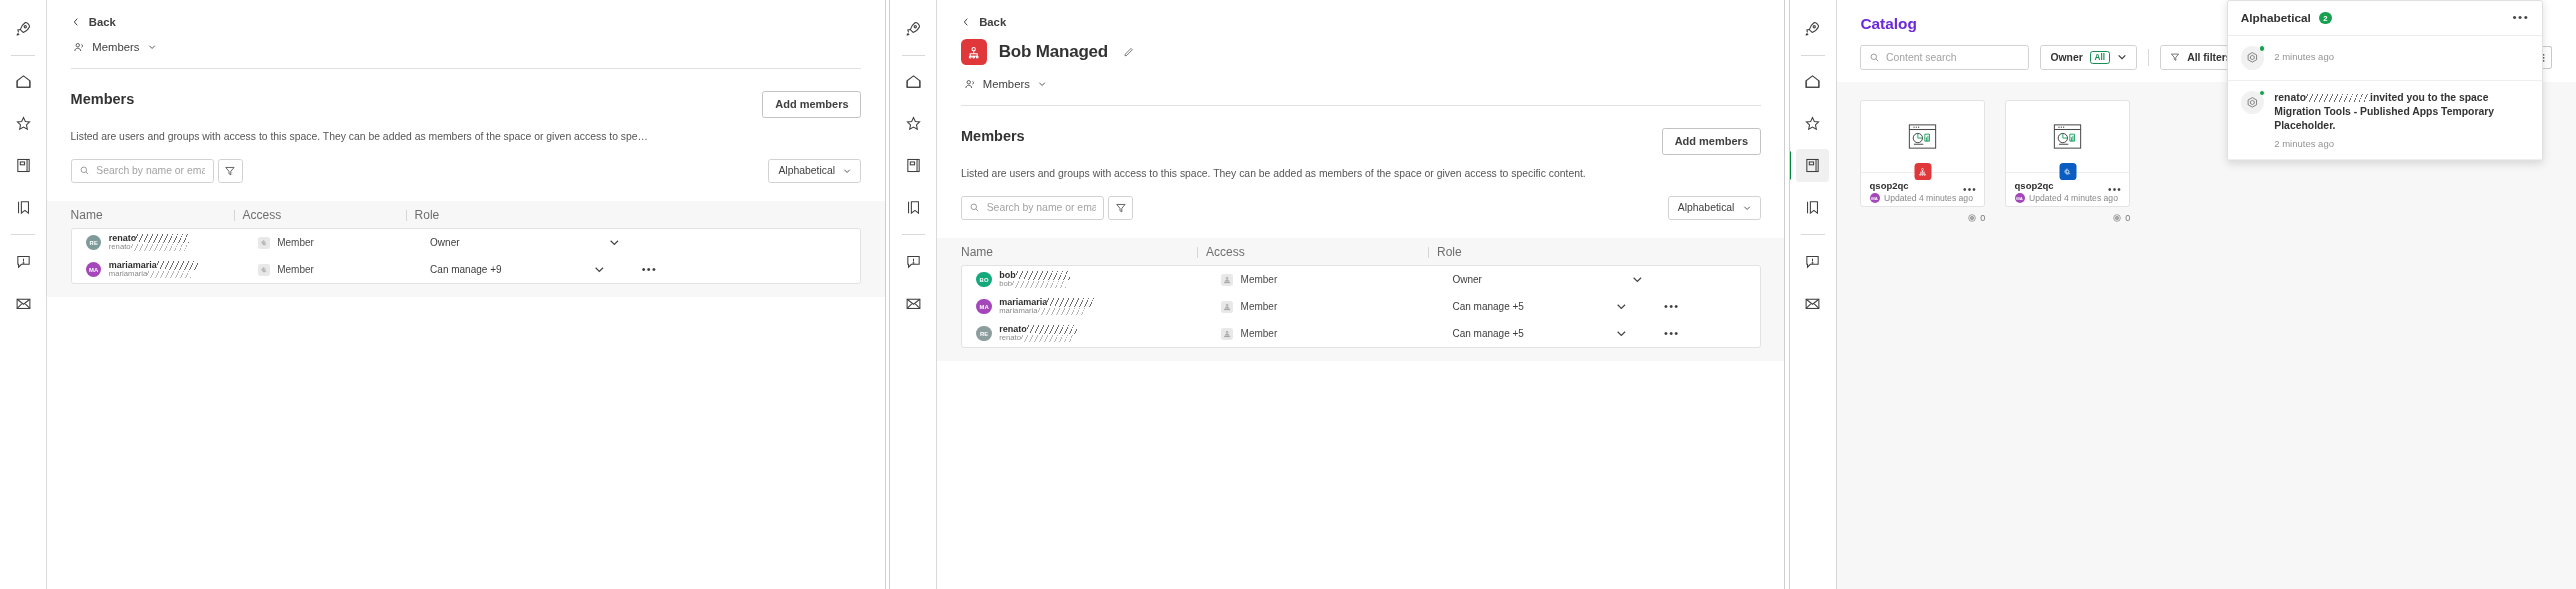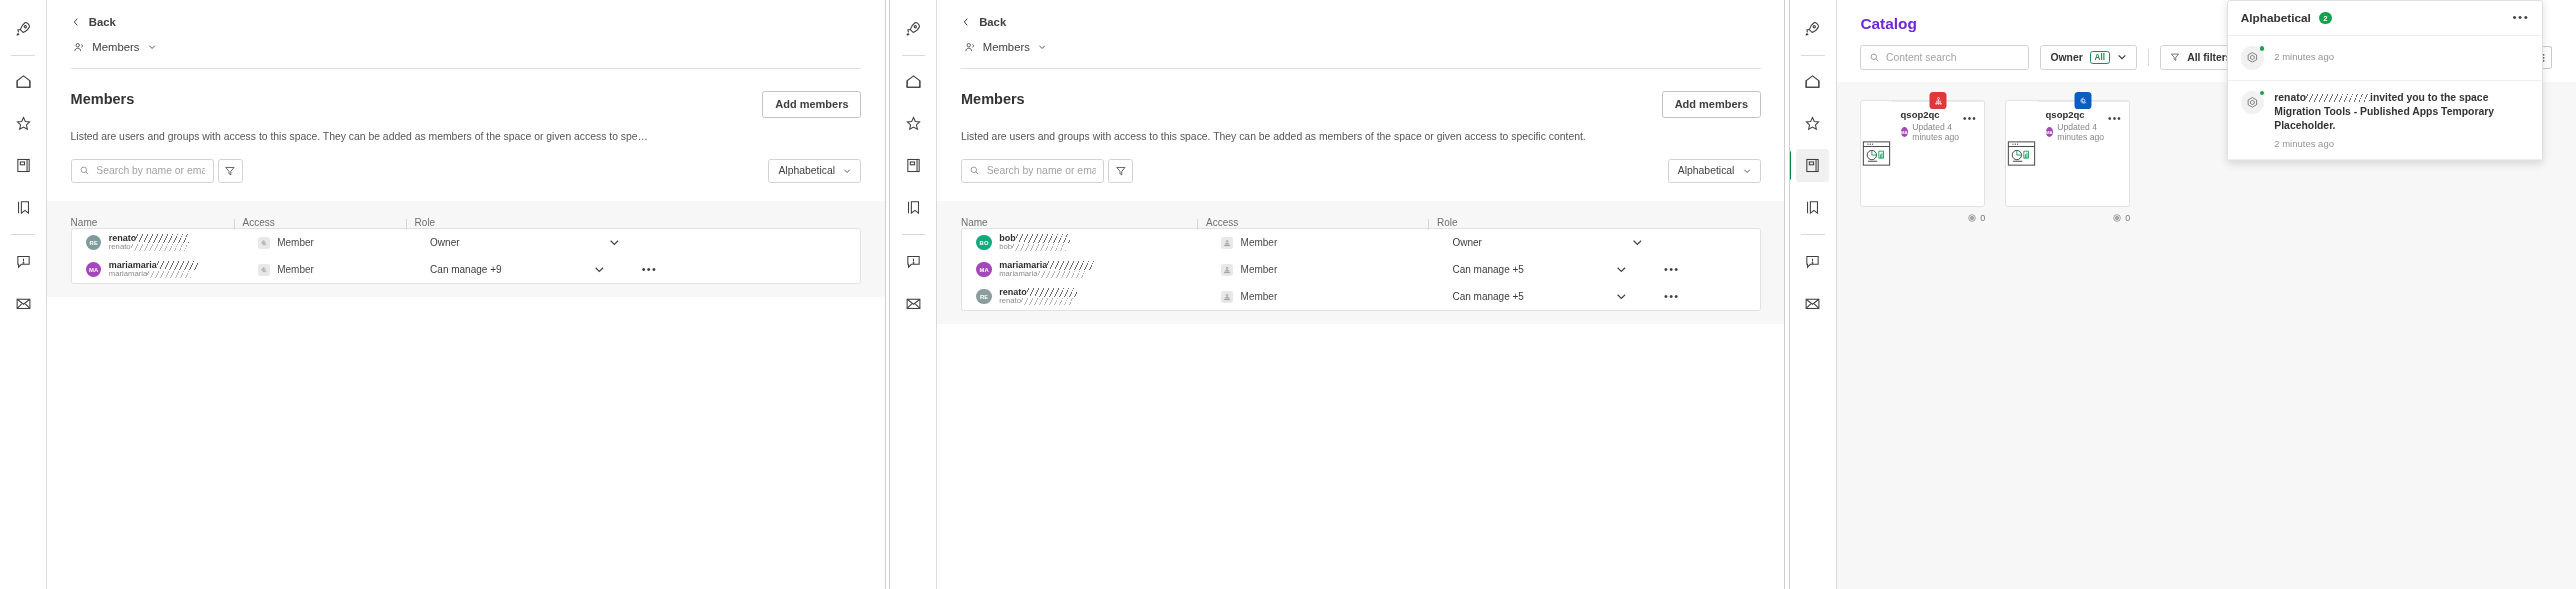--- a/index.html
+++ b/index.html
@@ -88,21 +88,21 @@
   .sort-btn {
     display: flex; align-items: center; gap: 8.2px; border: 0.9px solid #d2d2d2;
     border-radius: 2.7px; height: 24.5px; padding: 0 9px; font-size: 10.4px;
     color: #404040; background: #fff; cursor: pointer;
   }
   .sort-btn svg { width: 8.2px; height: 8.2px; }
 
   
   .tbl-wrap { margin-top: 18px; background: #f7f7f7; padding: 0 0 12.7px 0; }
   .tbl-head {
-    display: flex; align-items: flex-end; height: 27px; font-size: 10px;
+    display: flex; align-items: center; height: 27px; font-size: 12px;
     color: #6e6e6e; padding: 0 0 0 23.6px;
   }
   .th { position: relative; }
   .th + .th::before {
     content: ""; position: absolute; left: -9px; top: 1.8px; width: 0.9px; height: 11px; background: #d6d6d6;
   }
   .tbl-card {
     margin: 0 23.6px; background: #fff; border: 0.9px solid #e2e2e2; border-radius: 2.7px;
   }
   .trow { display: flex; align-items: center; height: 27px; padding-left: 14.5px; }
@@ -151,21 +151,21 @@
     width: 23.6px; height: 23.6px; border: 0.9px solid #c9c9c9; background: #fff;
     display: flex; align-items: center; justify-content: center; cursor: pointer;
   }
   .vt-btn.sel { background: #ebebeb; }
   .vt-btn:first-child { border-radius: 2.7px 0 0 2.7px; }
   .vt-btn:last-child { border-radius: 0 2.7px 2.7px 0; border-left: none; }
   .vt-btn svg { width: 11.8px; height: 11.8px; color: #333; }
   .cat-body { background: #f7f7f7; height: 100%; padding: 18px 23.6px; display: flex; gap: 20px; }
   .card {
     width: 125px; background: #fff; border: 0.9px solid #e3e3e3; border-radius: 2.7px;
-    height: 107px; position: relative; display: flex; flex-direction: row;
+    height: 107px; position: relative; display: flex; flex-direction: column;
   }
   .card-thumb { flex: 1; display: flex; align-items: center; justify-content: center; }
   .card-thumb svg { width: 31px; height: 27px; }
   .card-foot { border-top: 0.9px solid #ececec; padding: 6.4px 8.2px 0 8.2px; position: relative; height: 34px; }
   .card-badge {
     position: absolute; top: -10px; left: 50%; transform: translateX(-50%);
     width: 17px; height: 17px; border-radius: 3.6px; display: flex;
     align-items: center; justify-content: center;
   }
   .card-badge svg { width: 10px; height: 10px; }
@@ -436,20 +436,37 @@
         </div>
     </div>
 
     <div class="panel-body">
       <div class="space-head">
         <div class="back-row">
           <svg viewBox="0 0 24 24" fill="none" stroke="currentColor" stroke-width="2.4">
               <path d="M15 4l-7 8 7 8"></path>
             </svg>
           <span>Back</span>
+        </div>
+        <div class="title-row">
+          <div class="space-avatar" id="p2av" style="background: rgb(224, 55, 59);">
+            <svg viewBox="0 0 24 24" fill="none" stroke="#fff" stroke-width="1.6">
+                <circle cx="12" cy="6.5" r="2.6"></circle>
+                <path d="M12 9.2v4.3"></path>
+                <path d="M6.5 17.5h11"></path>
+                <path d="M12 13.5H6.5v4M12 13.5h5.5v4"></path>
+                <circle cx="6.5" cy="19" r="1.4"></circle>
+                <circle cx="12" cy="19" r="1.4"></circle>
+                <circle cx="17.5" cy="19" r="1.4"></circle>
+              </svg>
+          </div>
+          <div class="space-title">Bob Managed</div>
+          <svg class="edit-icon" viewBox="0 0 24 24" fill="none" stroke="currentColor" stroke-width="1.6">
+              <path d="M4 20l3.5-.8L19 7.7 16.3 5 4.8 16.5z"></path>
+            </svg>
         </div>
         <div class="tabs-row">
           <svg class="tab-ico" viewBox="0 0 24 24" fill="none" stroke="currentColor" stroke-width="1.6">
               <circle cx="9" cy="8" r="3.2"></circle>
               <path d="M3.5 19c0-3.3 2.5-5.3 5.5-5.3s5.5 2 5.5 5.3"></path>
               <path d="M16 6.3a3 3 0 0 1 0 5.6"></path>
             </svg>
           <span>Members</span>
           <svg class="chev" viewBox="0 0 24 24" fill="none" stroke="currentColor" stroke-width="2.6">
               <path d="M4 8l8 8 8-8"></path>

